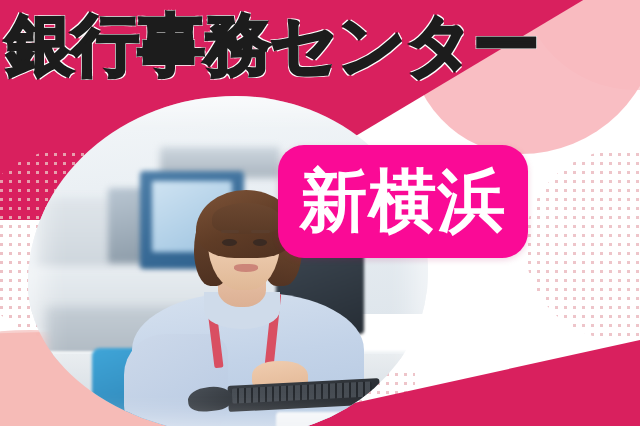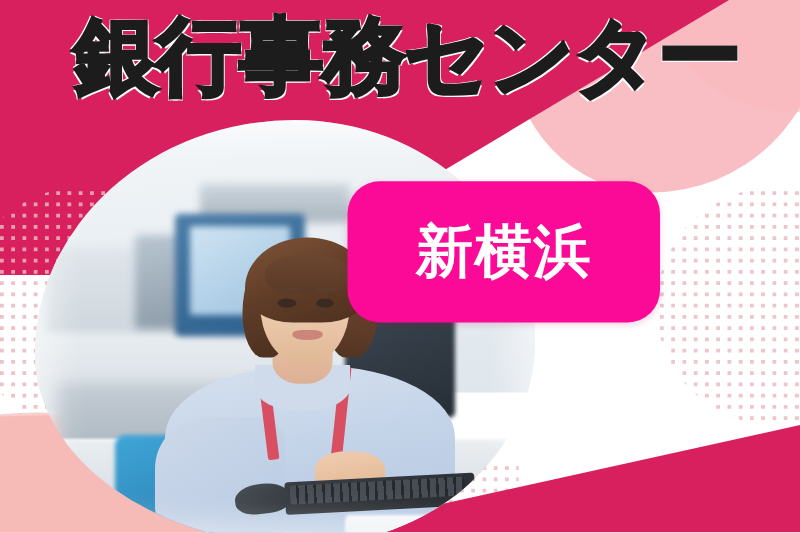--- a/index.html
+++ b/index.html
@@ -3,21 +3,20 @@
 <meta charset="utf-8">
 <style>
   html,body{margin:0;padding:0;background:#fff;}
   body{font-family:"DejaVu Sans","Liberation Sans",sans-serif;}
 
   #banner{
     position:relative;
     width:640px;height:426px;
     overflow:hidden;
     background:#ffffff;
-    text-align:center;
   }
 
   
   .layer{position:absolute;pointer-events:none;}
 
   
   .bg-white{left:0;top:0;width:640px;height:426px;background:#ffffff;}
 
   
   .bg-crimson-top{
@@ -220,21 +219,21 @@
     font-weight:bold;
     display:flex;
     align-items:center;
     justify-content:center;
     white-space:nowrap;
     box-shadow:0 2px 6px rgba(180,0,90,.18);
   }
   .badge-location{
     left:278px;top:145px;width:250px;height:113px;
     border-radius:26px;
-    font-size:46px;
+    font-size:68px;
     letter-spacing:1px;
   }
   .badge-time{
     left:232px;top:269px;width:400px;height:107px;
     border-radius:26px;
     font-size:62px;
     letter-spacing:2px;
   }
 </style>
 </head>

